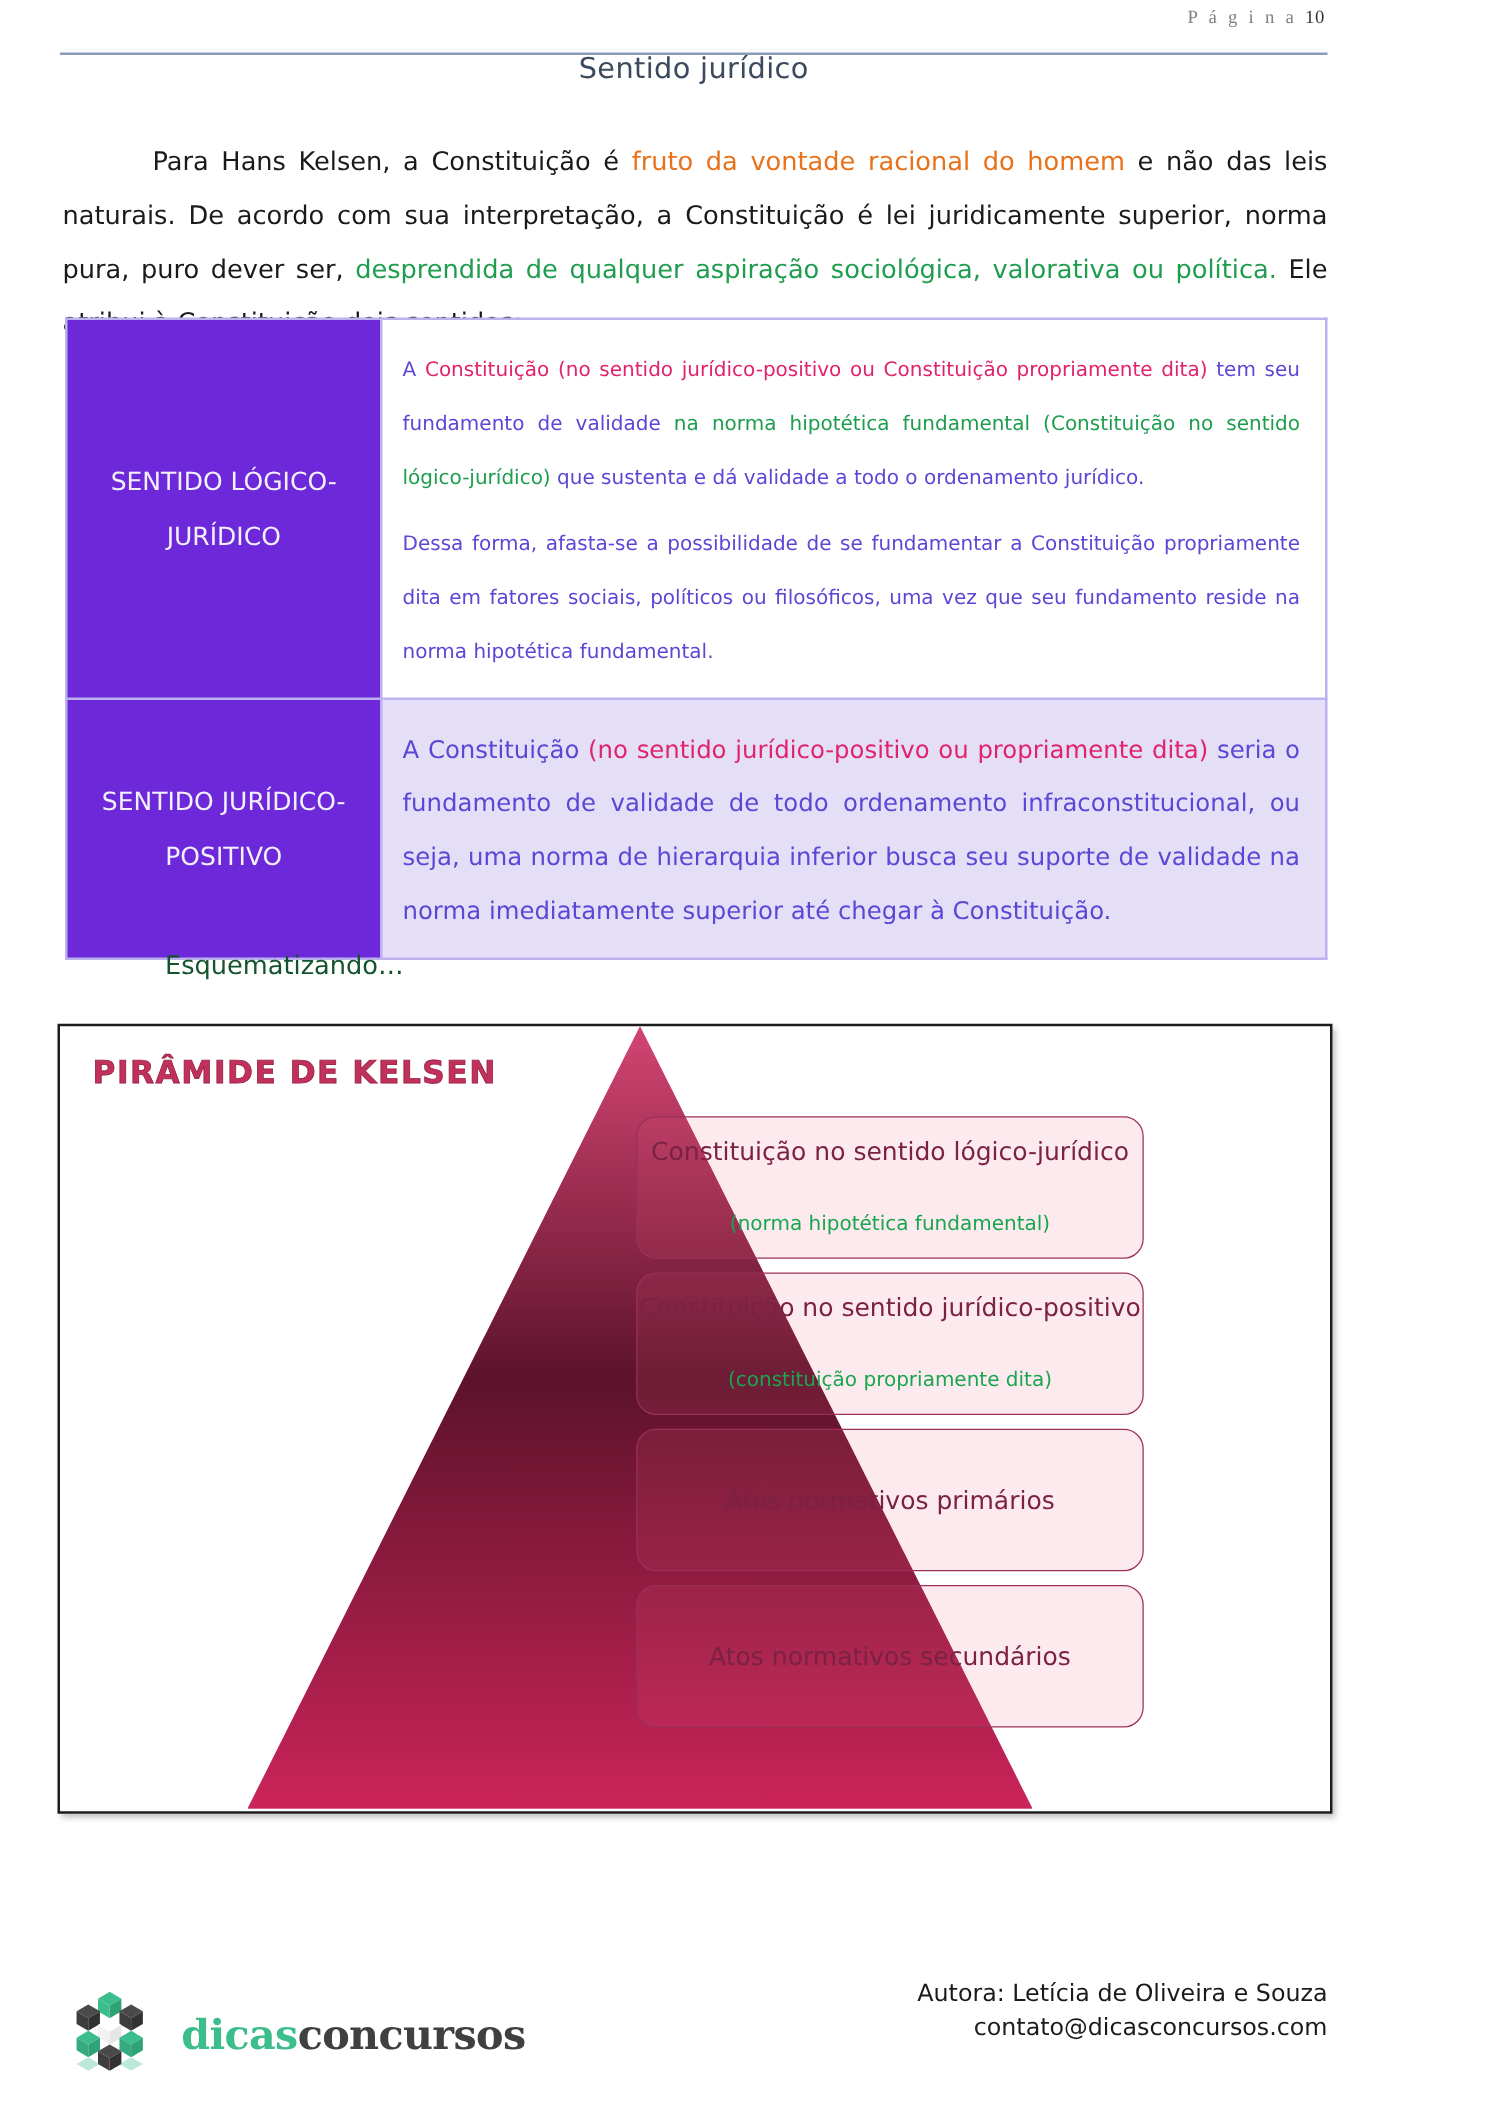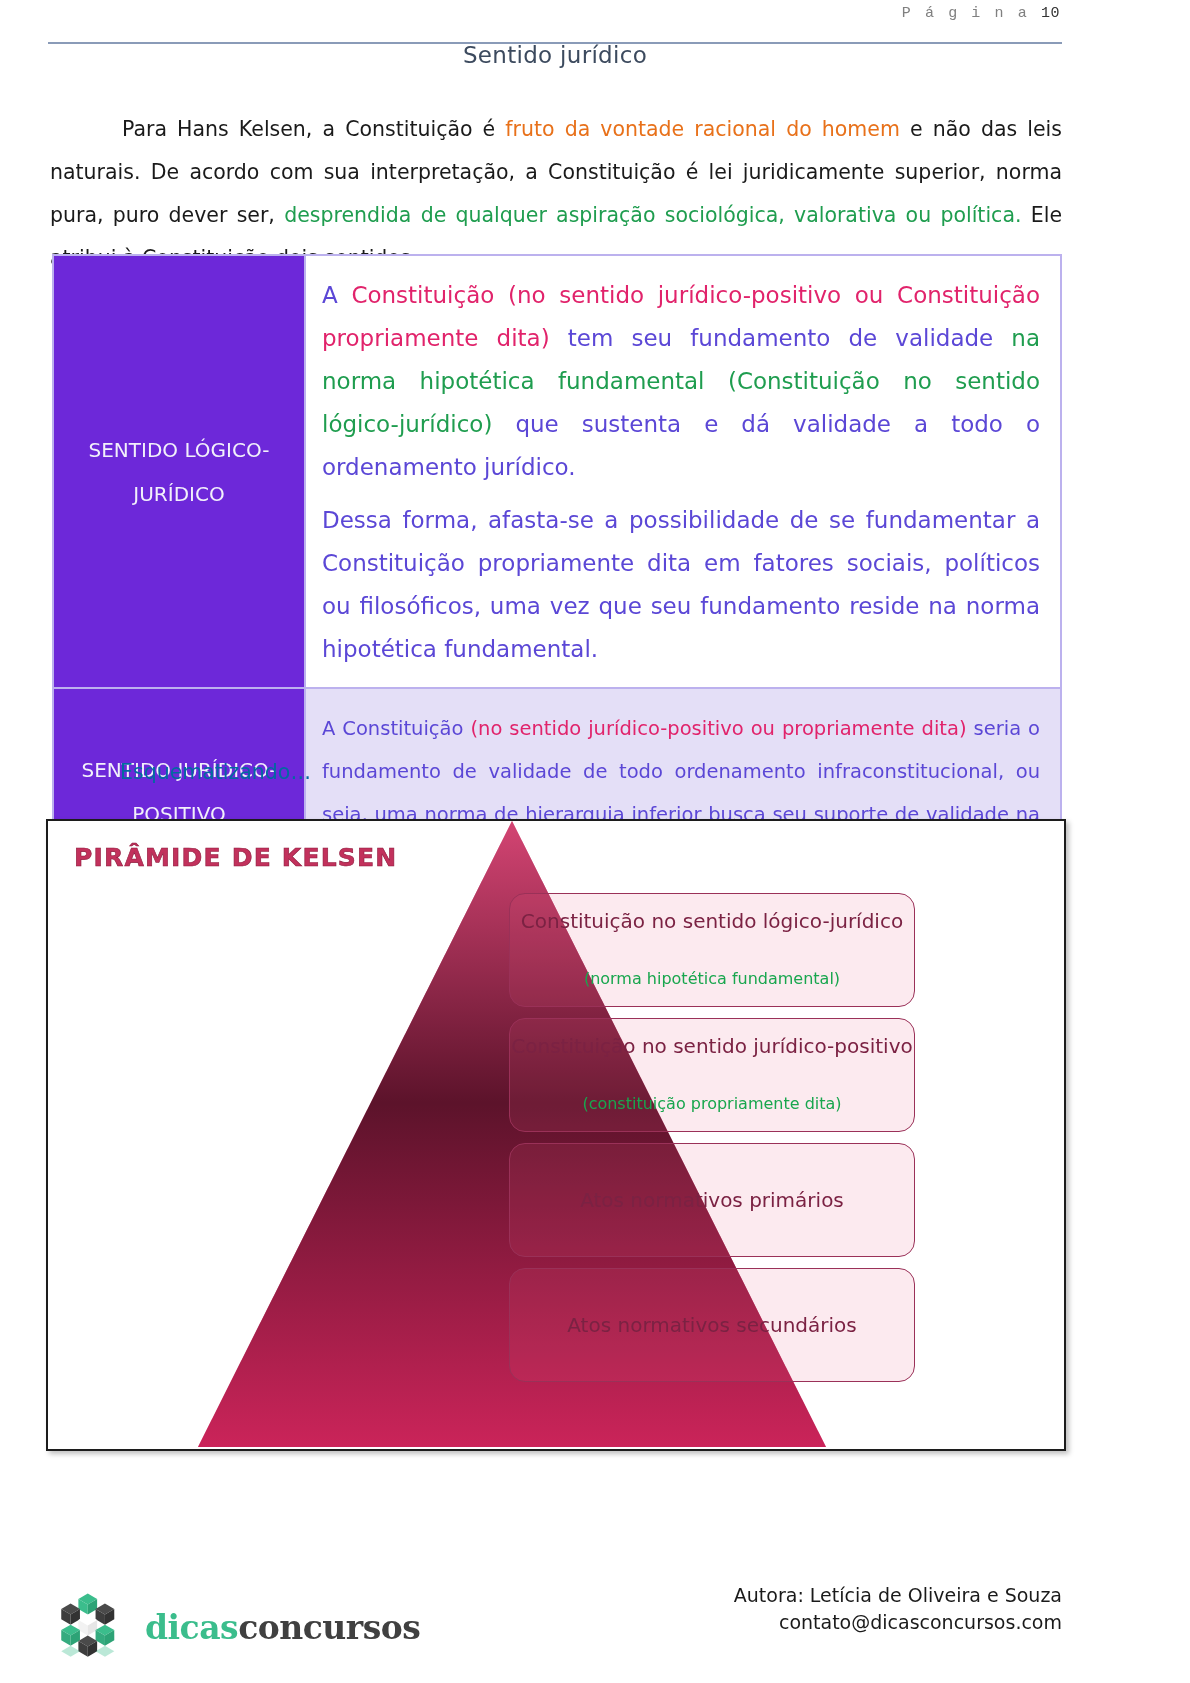--- a/index.html
+++ b/index.html
@@ -24,21 +24,21 @@
   
   .header {
     position: absolute;
     left: 48px;
     top: 2px;
     width: 1014px;
     height: 40px;
   }
   .page-num {
     text-align: right;
-    font-family: Liberation Mono, monospace;
+    font-family: Liberation Serif, serif;
     font-size: 15px;
     color: #808080;
     letter-spacing: 2.6px;
     line-height: 24px;
     padding-right: 2px;
   }
   .page-num .num {
     color: #333333;
     letter-spacing: 0.5px;
   }
@@ -95,21 +95,21 @@
     color: #f2f0fb;
     text-align: center;
     font-size: 20px;
     line-height: 44px;
     border: 2px solid #bcb1ee;
   }
   .kt .body1 {
     background: #ffffff;
     border: 2px solid #bcb1ee;
     padding: 18px 20px 16px 16px;
-    font-size: 23px;
+    font-size: 16px;
     line-height: 43px;
     color: #5b47d6;
     text-align: justify;
   }
   .kt .body2 {
     background: #e4dff7;
     border: 2px solid #bcb1ee;
     padding: 18px 20px 16px 16px;
     font-size: 19.5px;
     line-height: 43px;
@@ -117,24 +117,24 @@
     text-align: justify;
   }
   .kt p { margin: 0 0 0 0; }
   .kt p + p { margin-top: 10px; }
   .c-pink  { color: #e1236b; }
   .c-grn2  { color: #1f9d4f; }
 
   
   .esquema {
     position: absolute;
-    left: 120px;
+    left: 132px;
     top: 760px;
     font-size: 20.5px;
-    color: #0369a1;
+    color: #14532d;
   }
 
   
   .pyr-box {
     position: absolute;
     left: 46px;
     top: 819px;
     width: 1016px;
     height: 628px;
     border: 2px solid #1c1c1c;

